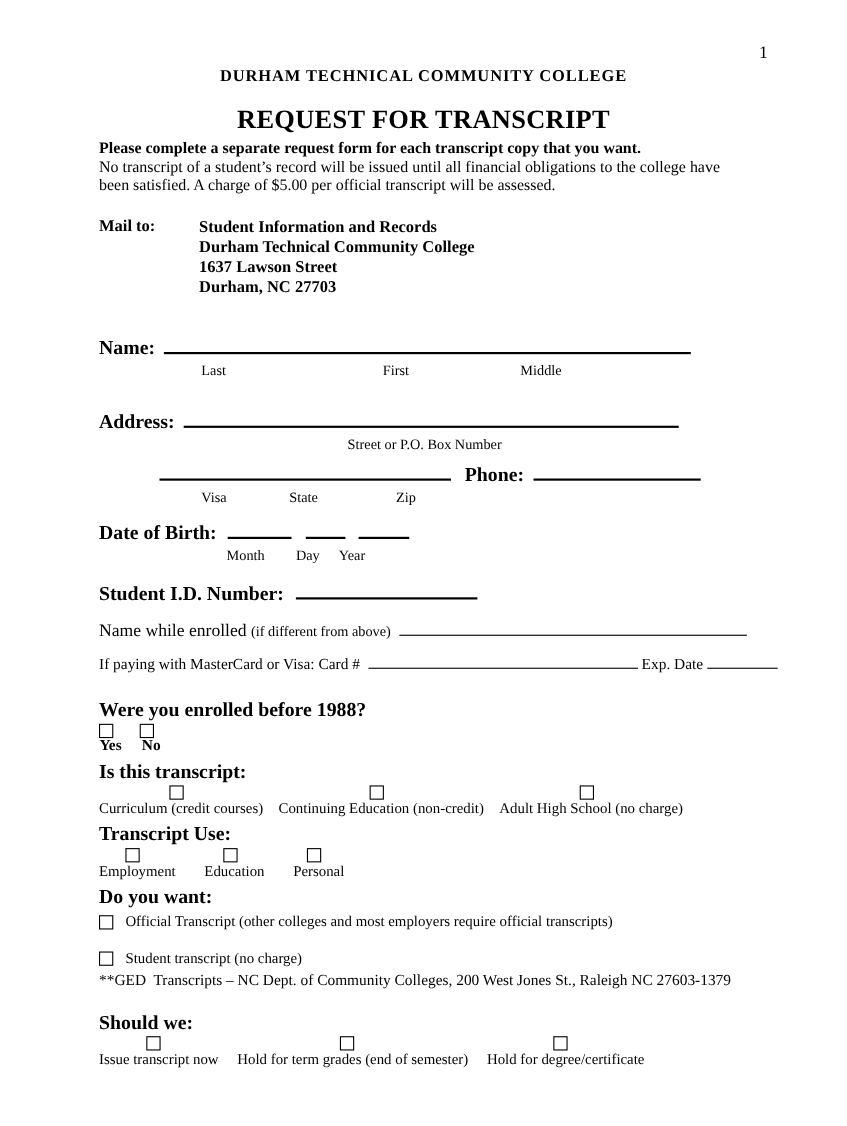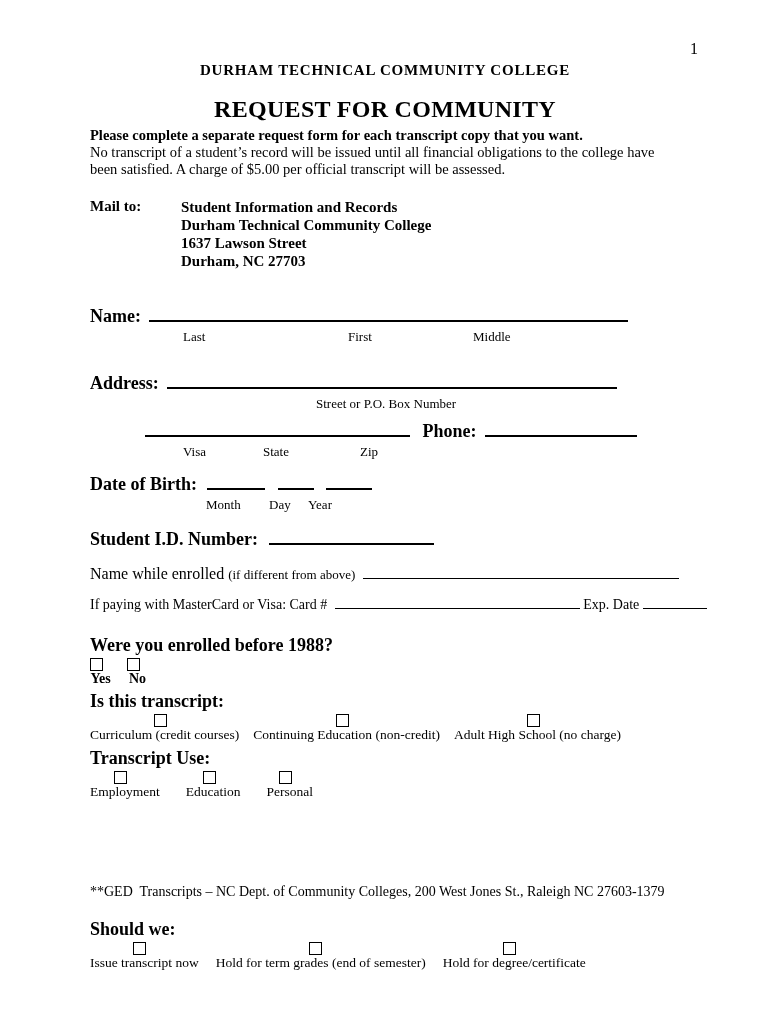--- a/index.html
+++ b/index.html
@@ -79,21 +79,21 @@
   .ged-note { top: 884px; font-size: 14px; white-space: pre; }
 </style>
 </head>
 <body>
 
 <div class="page">
 
   <div class="page-number">1</div>
 
   <div class="abs centered college">DURHAM TECHNICAL COMMUNITY COLLEGE</div>
-  <div class="abs centered title">REQUEST FOR COMMUNITY</div>
+  <div class="abs centered title">REQUEST FOR TRANSCRIPT</div>
 
   <div class="abs intro">
     <div class="intro-bold">Please complete a separate request form for each transcript copy that you want.</div>
     <div class="intro-line">No transcript of a student’s record will be issued until all financial obligations to the college have</div>
     <div class="intro-line">been satisfied. A charge of $5.00 per official transcript will be assessed.</div>
   </div>
 
   <div class="abs mailto">
     <div class="mailto-label">Mail to:</div>
     <div class="mailto-address">
@@ -216,20 +216,31 @@
         <span class="cb"></span>
         <span>Education</span>
       </span>
       <span class="opt">
         <span class="cb"></span>
         <span>Personal</span>
       </span>
     </div>
   </div>
 
+  <div class="abs qwant">
+    <div class="q-heading">Do you want:</div>
+    <div class="opt-stack">
+      <span class="cb"></span>
+      <span>Official Transcript (other colleges and most employers require official transcripts)</span>
+    </div>
+    <div class="opt-stack second">
+      <span class="cb"></span>
+      <span>Student transcript (no charge)</span>
+    </div>
+  </div>
 
   <div class="abs ged-note">**GED  Transcripts – NC Dept. of Community Colleges, 200 West Jones St., Raleigh NC 27603-1379</div>
 
   <div class="abs qshould">
     <div class="q-heading">Should we:</div>
     <div class="optrow should">
       <span class="opt">
         <span class="cb"></span>
         <span>Issue transcript now</span>
       </span>

